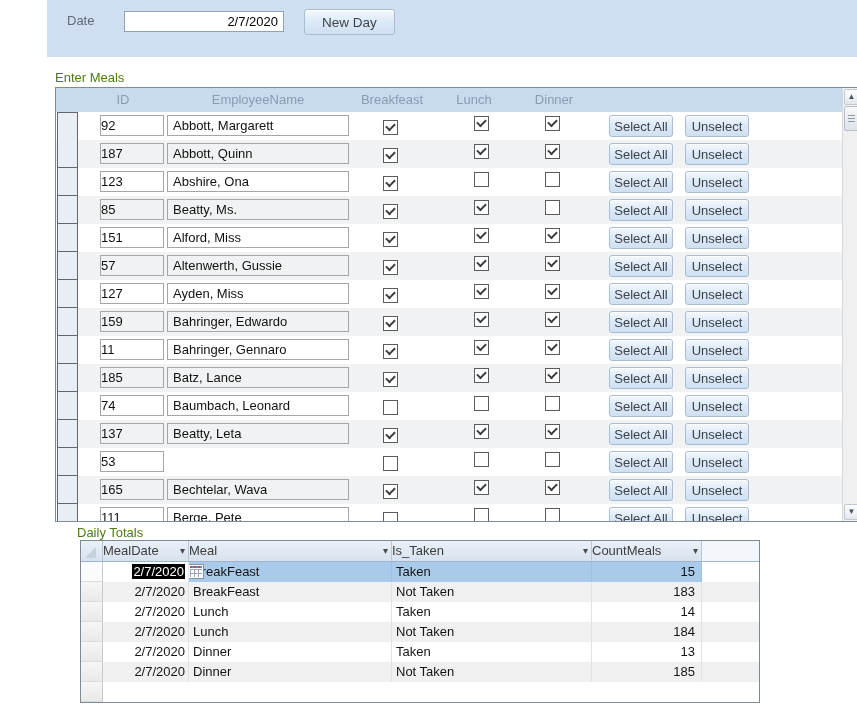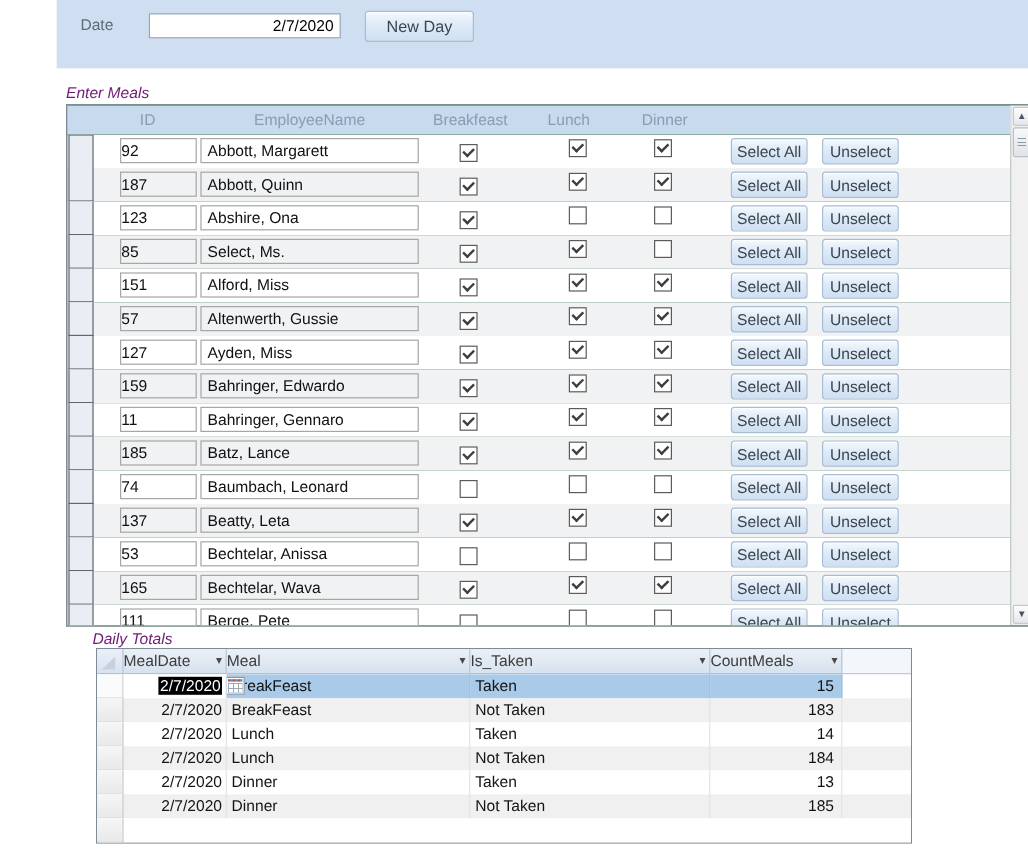--- a/index.html
+++ b/index.html
@@ -9,21 +9,21 @@
   .topbar{position:absolute;left:0;top:0;width:857px;height:57px;background:#cfdff1;}
   .date-lbl{position:absolute;left:20px;top:13px;font-size:13px;color:#5f6b76;}
   .date-input{position:absolute;left:77px;top:11px;width:160px;height:21px;border:1px solid #8fa3b5;
               background:#fff;font:13px "Liberation Sans",sans-serif;text-align:right;padding:0 5px;
               box-sizing:border-box;color:#000;}
   .btn{background:linear-gradient(#f4f9fd,#ddeaf8 45%,#cfe0f2);border:1px solid #a8bdd3;border-radius:3px;
        color:#3d444b;font-family:"Liberation Sans",sans-serif;font-size:13px;text-align:center;
        box-shadow:inset 0 1px 0 rgba(255,255,255,.9);padding:0;cursor:default;}
   .new-day{position:absolute;left:257px;top:9px;width:91px;height:26px;font-size:13.5px;}
   
-  .sec-lbl{position:absolute;font-size:13px;color:#701a75;font-style:italic;}
+  .sec-lbl{position:absolute;font-size:13px;color:#4d7c0f;}
   .enter-meals-lbl{left:8px;top:70px;}
   .totals-lbl{left:30px;top:525px;}
   
   .subform{position:absolute;left:8px;top:87px;width:805px;height:435px;border:1px solid #7f8b96;
            background:#14532d;box-sizing:border-box;}
   .sf-header{position:absolute;left:0;top:0;width:803px;height:24px;background:#c8daee;}
   .sf-header .h{position:absolute;top:4px;font-size:13px;color:#8b9bb0;transform:translateX(-50%);white-space:nowrap;}
   .h.c-id{left:67px}.h.c-name{left:202px}.h.c-bf{left:336px}.h.c-lu{left:418px}.h.c-di{left:498px}
   .sf-rows{position:absolute;left:0;top:24px;width:786px;height:409px;overflow:hidden;}
   .row{position:relative;width:100%;height:28px;background:#fff;}
@@ -136,21 +136,21 @@
     <div class="tb name">Abshire, Ona</div>
     <span class="cb b on"></span>
     <span class="cb l"></span>
     <span class="cb d"></span>
     <button class="btn rowbtn sel-all">Select All</button>
     <button class="btn rowbtn unsel">Unselect</button>
   </div>
         <div class="row alt">
     <div class="sel"></div>
     <div class="tb id">85</div>
-    <div class="tb name">Select, Ms.</div>
+    <div class="tb name">Beatty, Ms.</div>
     <span class="cb b on"></span>
     <span class="cb l on"></span>
     <span class="cb d"></span>
     <button class="btn rowbtn sel-all">Select All</button>
     <button class="btn rowbtn unsel">Unselect</button>
   </div>
         <div class="row">
     <div class="sel"></div>
     <div class="tb id">151</div>
     <div class="tb name">Alford, Miss</div>
@@ -226,21 +226,20 @@
     <div class="tb name">Beatty, Leta</div>
     <span class="cb b on"></span>
     <span class="cb l on"></span>
     <span class="cb d on"></span>
     <button class="btn rowbtn sel-all">Select All</button>
     <button class="btn rowbtn unsel">Unselect</button>
   </div>
         <div class="row">
     <div class="sel"></div>
     <div class="tb id">53</div>
-    <div class="tb name">Bechtelar, Anissa</div>
     <span class="cb b"></span>
     <span class="cb l"></span>
     <span class="cb d"></span>
     <button class="btn rowbtn sel-all">Select All</button>
     <button class="btn rowbtn unsel">Unselect</button>
   </div>
         <div class="row alt">
     <div class="sel"></div>
     <div class="tb id">165</div>
     <div class="tb name">Bechtelar, Wava</div>

